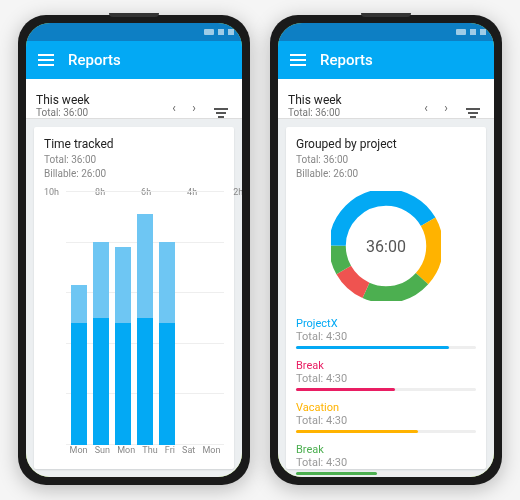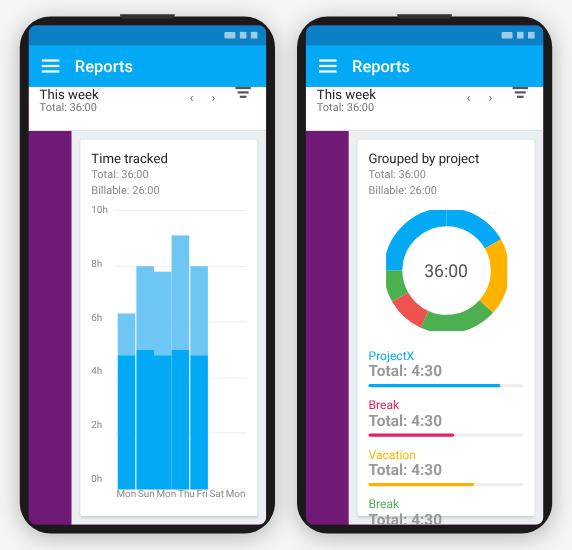--- a/index.html
+++ b/index.html
@@ -25,22 +25,22 @@
   .phone::before {
     content: "";
     position: absolute;
     top: -2px; left: 50%;
     transform: translateX(-50%);
     width: 50px; height: 4px;
     background: #333; border-radius: 0 0 4px 4px;
   }
   .screen {
     width: 100%; height: 100%;
-    background: #701a75;
-    border-radius: 7px;
+    background: #bef264;
+    border-radius: 24px;
     overflow: hidden;
     display: flex;
     flex-direction: column;
   }
   .statusbar {
     height: 18px;
     background: #0d7fc4;
     display: flex;
     justify-content: flex-end;
     align-items: center;
@@ -64,21 +64,21 @@
     width: 16px; height: 12px;
     display: flex; flex-direction: column; justify-content: space-between;
   }
   .hamburger span { height: 2px; background: #fff; }
   .appbar-title { font-size: 15px; font-weight: 500; }
   .subheader {
     height: 40px;
     background: #fff;
     border-bottom: 1px solid #ddd;
     display: flex;
-    align-items: flex-start;
+    align-items: flex-end;
     padding: 0 10px;
     font-size: 11px;
   }
   .subheader .period-block { flex: 1; }
   .subheader .period { font-size: 12px; color: #222; }
   .subheader .total { font-size: 10px; color: #777; }
   .nav-arrow {
     width: 20px; height: 20px; display:flex; align-items:center; justify-content:center;
     color: #666; font-size: 12px;
   }
@@ -87,41 +87,40 @@
     margin-left: 6px;
   }
   .filter-icon span:nth-child(1){ width:14px; height:2px; background:#555;}
   .filter-icon span:nth-child(2){ width:10px; height:2px; background:#555;}
   .filter-icon span:nth-child(3){ width:6px; height:2px; background:#555;}
   .content {
     flex:1;
     background: #eceff1;
     padding: 8px;
     overflow: hidden;
-    margin-left: 39px;
   }
   .card {
     background: #fff;
     border-radius: 2px;
     box-shadow: 0 1px 2px rgba(0,0,0,0.12);
     padding: 10px 10px 6px 10px;
     height: 100%;
     display: flex;
     flex-direction: column;
   }
   .card-title { font-size: 12px; color:#222; margin-bottom: 2px; }
   .card-meta { font-size: 10px; color:#888; line-height: 1.4; }
   
   .barchart {
     flex:1; position: relative; margin-top: 10px;
   }
   .yaxis {
     position:absolute; left:0; top:0; bottom:18px; width:22px;
-    display:flex; flex-direction:column; justify-content:space-between;
-    font-size:9px; color:#888;
+    display:flex; flex-direction:row; justify-content:space-between;
+    font-size:9px; color:#888;gap:36px;
   }
   .yaxis div { transform: translateY(-4px); }
   .grid {
     position:absolute; left:22px; right:0; top:0; bottom:18px;
     display:flex; flex-direction:column; justify-content:space-between;
   }
   .grid div { border-top:1px solid #eee; height:0; }
   .bars {
     position:absolute; left:22px; right:0; top:0; bottom:18px;
     display:flex; align-items:flex-end; justify-content:space-around;
@@ -148,21 +147,21 @@
   .donut svg { width:100%; height:100%; transform: rotate(-90deg); }
   .donut-center {
     position:absolute; inset:0; display:flex; align-items:center; justify-content:center;
     font-size:16px; color:#555; font-weight:400;
   }
   
   .plist { display:flex; flex-direction:column; gap:10px; margin-top:4px; }
   .pitem { font-size:11px; }
   .pitem .row1 { display:flex; justify-content:space-between; align-items:baseline;flex-direction:column; }
   .pitem .name { font-size:11px; }
-  .pitem .tot { font-size:14px; color:#999;font-weight:bold; }
+  .pitem .tot { font-size:11px; color:#999; }
   .pitem .bar-line {
     height:3px; background:#eee; margin-top:3px; position:relative; border-radius:2px;
   }
   .pitem .bar-fill {
     position:absolute; left:0; top:0; bottom:0; border-radius:2px;
   }
 </style>
 </head>
 <body>
 

